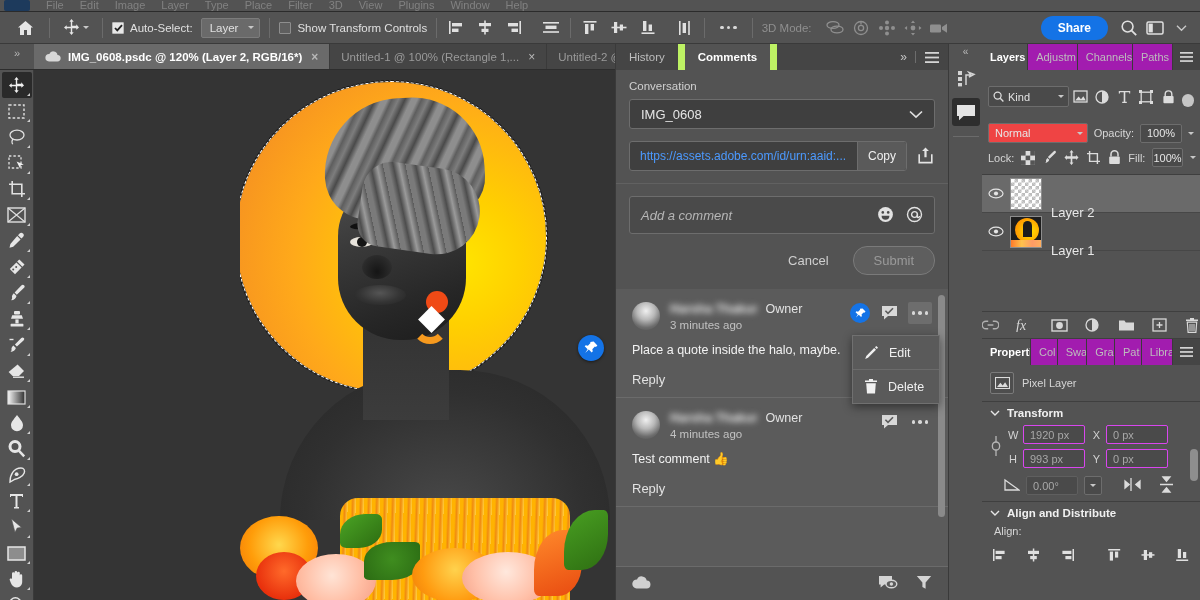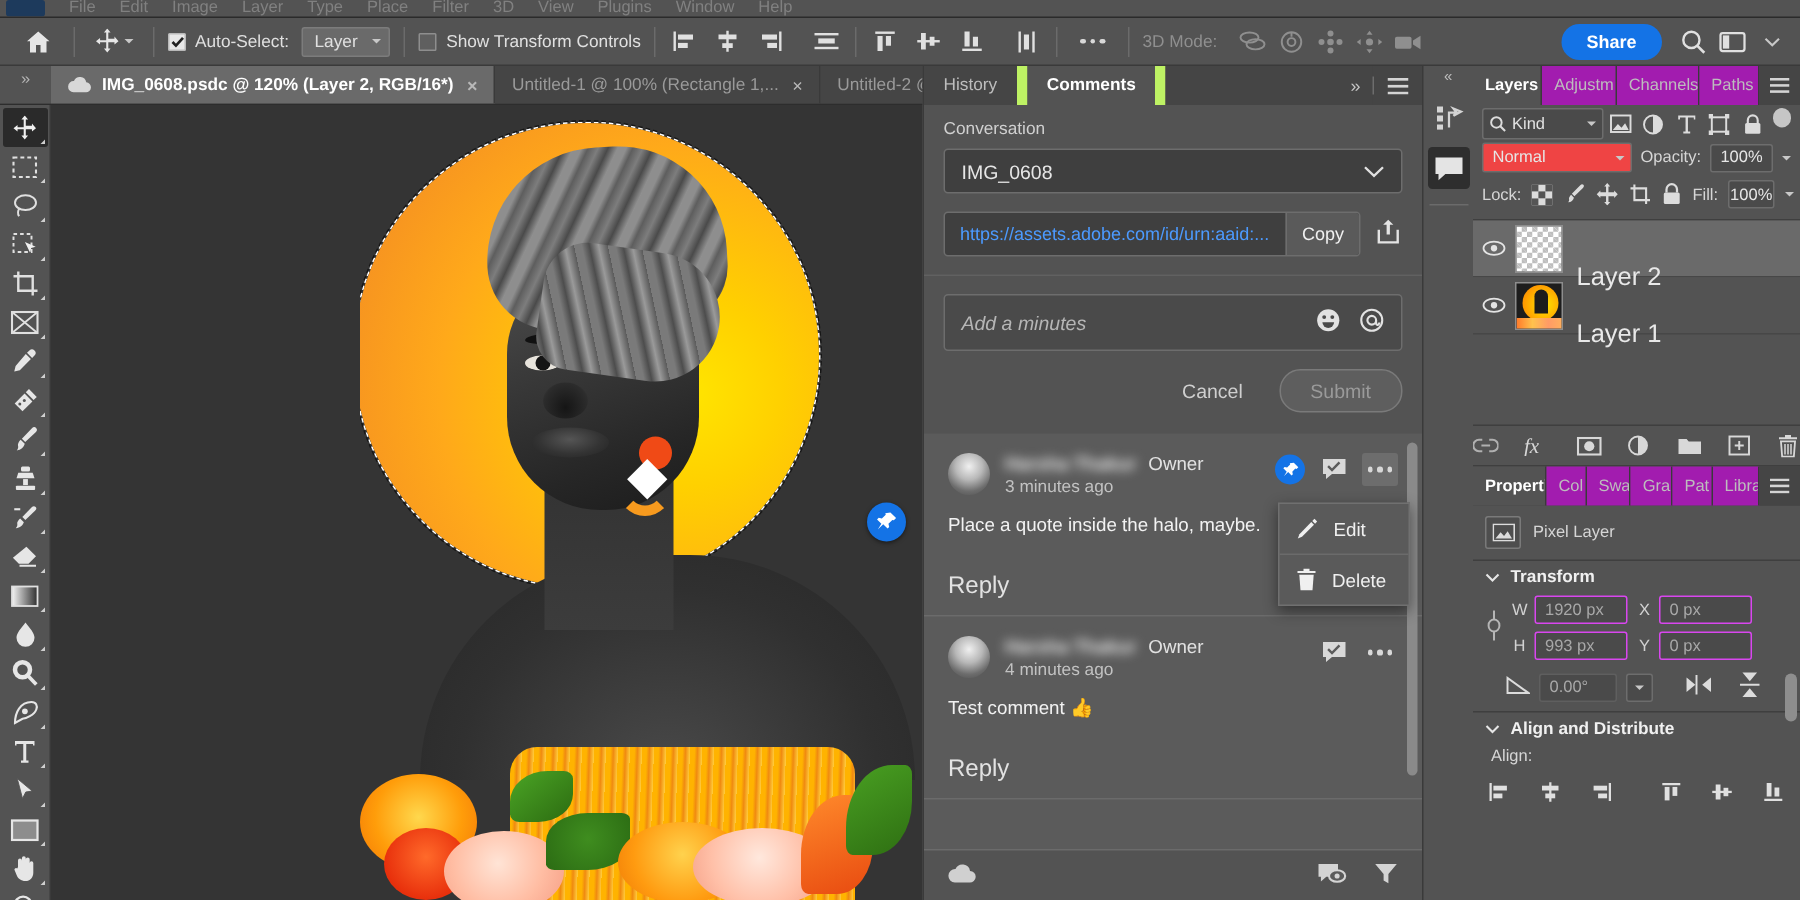--- a/index.html
+++ b/index.html
@@ -222,21 +222,21 @@
   }
   .cm-meta { flex:1; min-width:0; }
   .cm-nameline { display:flex; align-items:center; gap:8px; }
   .cm-author {
     font-size:12.5px; font-weight:bold; color:#e8e8e8;
     filter: blur(3.4px); user-select:none;
   }
   .cm-role { font-size:12.5px; color:#e2e2e2; }
   .cm-time { font-size:11.5px; color:#c2c2c2; margin-top:3px; }
   .cm-body { font-size:12.5px; color:#f2f2f2; margin-top:11px; line-height:1.35; }
-  .cm-reply { font-size:16px; color:#e2e2e2; margin-top:23px; cursor:pointer; }
+  .cm-reply { font-size:13px; color:#e2e2e2; margin-top:13px; cursor:pointer; }
   .cm-itemicons { display:flex; align-items:center; gap:7px; flex:none; }
   .pinbadge { width:20px;height:20px;border-radius:50%;background:#1473e6;display:flex;align-items:center;justify-content:center;cursor:pointer; }
   .icobtn { width:24px;height:22px;display:flex;align-items:center;justify-content:center;cursor:pointer;border-radius:2px; }
   .icobtn.active { background:#6d6d6d; }
   .ctxmenu {
     position:absolute; right:8px; top:46px; width:88px; background:#5a5a5a;
     border:1px solid #707070; box-shadow: 0 3px 9px rgba(0,0,0,.45); z-index:20;
   }
   .ctxitem { display:flex; align-items:center; gap:10px; padding: 9px 11px; font-size:12.5px; color:#f0f0f0; cursor:pointer; }
   .ctxitem + .ctxitem { border-top:1px solid #6b6b6b; }
@@ -260,21 +260,21 @@
 
   
   .rightpanel { position:absolute; left: 982px; top: 44px; width: 218px; height: 556px; background:#535353; }
   .rp-tabrow { display:flex; align-items:stretch; height:26px; background:#454545; }
   .rp-tab { display:flex;align-items:center; padding: 0 8px; font-size:11px; color:#bdbdbd;
     background:#a21caf; cursor:pointer; border-right:1px solid #3a3a3a; white-space:nowrap; overflow:hidden; }
   .rp-tab.active { background:#535353; color:#fff; font-weight:bold; }
   .rp-tabrow .sp { flex:1; background:#454545; }
   .rp-tabrow .ham { display:flex;align-items:center;padding:0 7px;background:#454545;cursor:pointer; }
 
-  .lay-filter { display:flex; align-items:flex-start; gap:0px; padding: 2px 6px; }
+  .lay-filter { display:flex; align-items:flex-end; gap:0px; padding: 16px 6px; }
   .kind-sel {
     background:#4a4a4a; border:1px solid #6d6d6d; border-radius:2px; height:21px; width:84px;
     display:flex; align-items:center; gap:4px; padding: 0 4px; cursor:pointer; font-size:11px; color:#e2e2e2;
   }
   .kind-sel .cc { margin-left:auto; }
   .filt-ic { width:23px;height:21px;display:flex;align-items:center;justify-content:center;cursor:pointer; }
   .toggle-pill { width:13px;height:13px;border-radius:50%;background:#c6c6c6;margin-left:2px;cursor:pointer; }
 
   .blendrow { display:flex; align-items:center; gap:6px; padding: 0 6px 5px; }
   .blend-sel { background:#ef4444;border:1px solid #6d6d6d;border-radius:2px;height:20px;flex:1;
@@ -290,21 +290,21 @@
   .layerrow.sel { background:#6a6a6a; }
   .eye-cell { width:28px; display:flex; align-items:center; justify-content:center; cursor:pointer; }
   .thumb { width:32px;height:32px;border:1px solid #8d8d8d; flex:none; margin-right:9px; }
   .thumb.checker {
     background-image:
       linear-gradient(45deg,#bdbdbd 25%,transparent 25%,transparent 75%,#bdbdbd 75%),
       linear-gradient(45deg,#bdbdbd 25%,#ffffff 25%,#ffffff 75%,#bdbdbd 75%);
     background-size: 7px 7px; background-position: 0 0, 3.5px 3.5px;
   }
   .thumb.art { position:relative; background:#1d1d1d; overflow:hidden; }
-  .layername { font-size:17px; color:#e8e8e8;margin-top:38px; }
+  .layername { font-size:13px; color:#e8e8e8;margin-top:38px; }
   .layer-footer { height:26px; display:flex; align-items:center; justify-content:center; gap:17px; }
   .lf-ic { width:18px;height:18px;display:flex;align-items:center;justify-content:center;cursor:pointer; }
 
   .prop-body { padding: 0; }
   .proprow { display:flex;align-items:center;gap:8px; padding: 7px 8px; }
   .prop-chip { width:24px;height:22px;border:1px solid #7a7a7a;border-radius:2px;background:#4e4e4e;
     display:flex;align-items:center;justify-content:center; }
   .sect-head { display:flex;align-items:center;gap:7px; padding: 5px 8px 4px; font-size:11.5px; color:#f0f0f0; font-weight:bold; cursor:pointer; }
   .tf-grid { display:flex; align-items:center; gap:6px; padding: 2px 8px 0 8px; }
   .tf-col { display:flex; flex-direction:column; gap:5px; }
@@ -768,21 +768,21 @@
             <path d="M9.5 1.5l3.4 3.4h-2.3v6.4H8.4V4.9H6.1z" fill="#e4e4e4"></path>
             <path d="M3.2 8.2v8.4h12.6V8.2" stroke="#e4e4e4" stroke-width="1.6" fill="none"></path>
           </svg>
       </div>
     </div>
 
     <div class="cm-divider"></div>
 
     <div class="cm-input-wrap">
       <div class="cm-input">
-        <span class="ph">Add a minutes</span>
+        <span class="ph">Add a comment</span>
         <span class="icons">
           <span style="cursor:pointer">
             <svg width="17" height="17" viewBox="0 0 17 17">
                 <circle cx="8.5" cy="8.5" r="7.4" fill="#e2e2e2"></circle>
                 <circle cx="5.8" cy="6.4" r="1.3" fill="#4a4a4a"></circle>
                 <circle cx="11.2" cy="6.4" r="1.3" fill="#4a4a4a"></circle>
                 <path d="M4.6 9.8h7.8a3.9 3.9 0 0 1-7.8 0z" fill="#4a4a4a"></path>
               </svg>
           </span>
           <span style="cursor:pointer">

